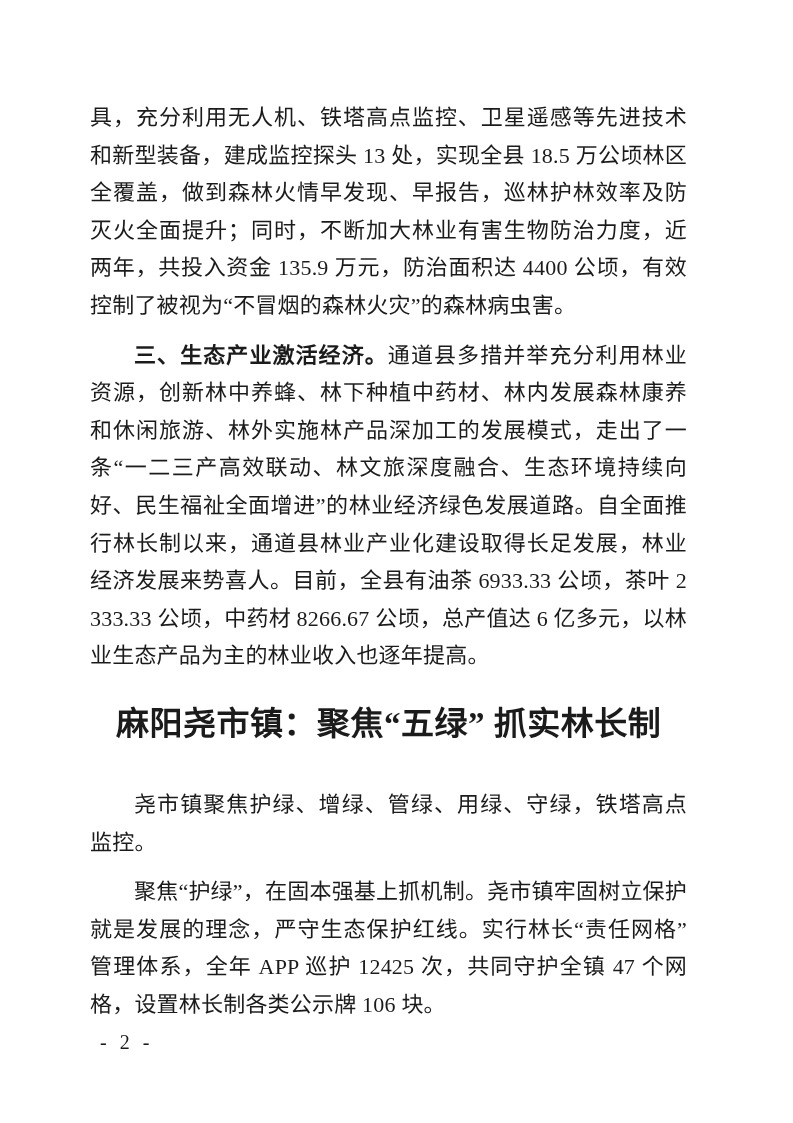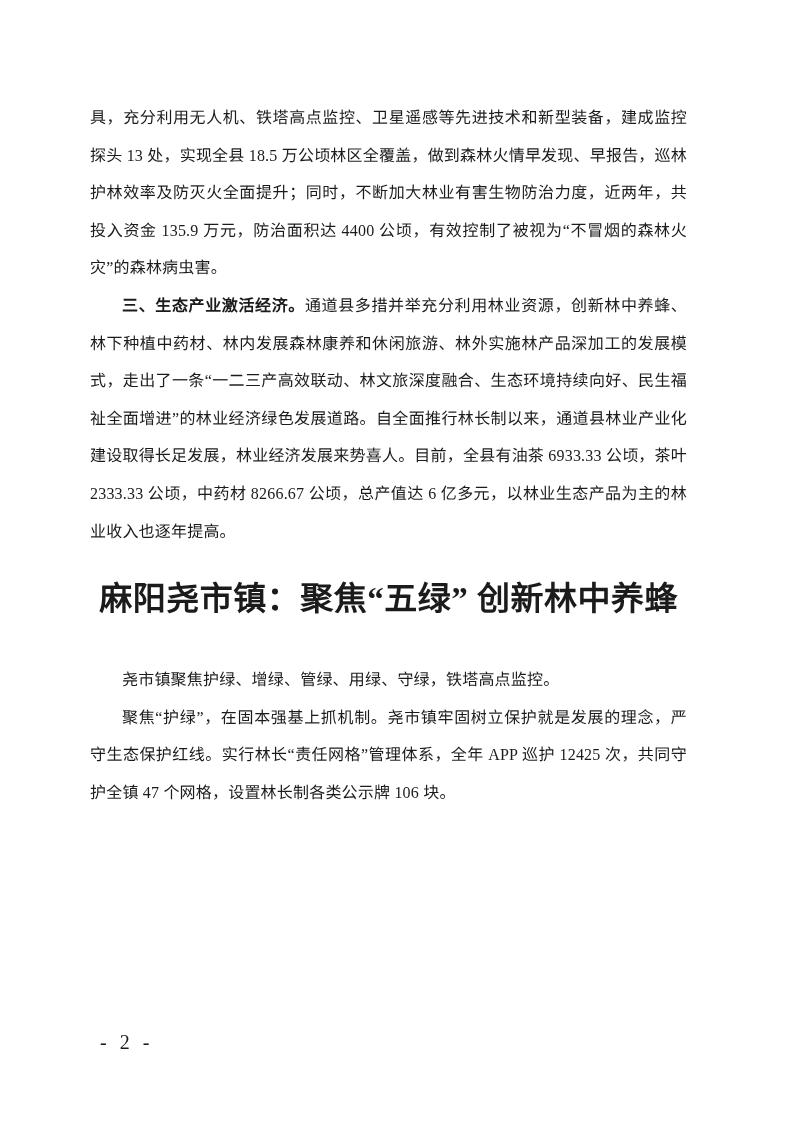--- a/index.html
+++ b/index.html
@@ -18,29 +18,29 @@
     inset: 0;
     background: #ffffff;
   }
   .content {
     position: absolute;
     left: 90px;
     top: 99px;
     width: 597px;
   }
   .para {
-    font-size: 16px;
+    font-size: 22px;
     line-height: 37.6px;
     text-align: justify;
     text-justify: inter-character;
     letter-spacing: 0.2px;
     word-break: break-all;
     margin: 0;
   }
-  .indent { text-indent: 2em; }
+  .indent { text-indent: 2em; margin-top: 12px; }
   .hei {
     font-family: "Liberation Sans", sans-serif;
     font-weight: 700;
   }
   .doc-title {
     font-size: 33px;
     font-weight: 700;
     line-height: 42px;
     text-align: center;
     margin: 28px 0 41px 0;
@@ -60,21 +60,21 @@
 <body>
 
 <div class="page">
 
   <div class="content">
 
     <p class="para">具，充分利用无人机、铁塔高点监控、卫星遥感等先进技术和新型装备，建成监控探头 13 处，实现全县 18.5 万公顷林区全覆盖，做到森林火情早发现、早报告，巡林护林效率及防灭火全面提升；同时，不断加大林业有害生物防治力度，近两年，共投入资金 135.9 万元，防治面积达 4400 公顷，有效控制了被视为“不冒烟的森林火灾”的森林病虫害。</p>
 
     <p class="para indent"><span class="hei">三、生态产业激活经济。</span><span>通道县多措并举充分利用林业资源，创新林中养蜂、林下种植中药材、林内发展森林康养和休闲旅游、林外实施林产品深加工的发展模式，走出了一条“一二三产高效联动、林文旅深度融合、生态环境持续向好、民生福祉全面增进”的林业经济绿色发展道路。自全面推行林长制以来，通道县林业产业化建设取得长足发展，林业经济发展来势喜人。目前，全县有油茶 6933.33 公顷，茶叶 2333.33 公顷，中药材 8266.67 公顷，总产值达 6 亿多元，以林业生态产品为主的林业收入也逐年提高。</span></p>
 
-    <h1 class="doc-title">麻阳尧市镇：聚焦“五绿” 创新林中养蜂</h1>
+    <h1 class="doc-title">麻阳尧市镇：聚焦“五绿” 抓实林长制</h1>
 
     <p class="para indent">尧市镇聚焦护绿、增绿、管绿、用绿、守绿，铁塔高点监控。</p>
 
     <p class="para indent">聚焦“护绿”，在固本强基上抓机制。尧市镇牢固树立保护就是发展的理念，严守生态保护红线。实行林长“责任网格”管理体系，全年 APP 巡护 12425 次，共同守护全镇 47 个网格，设置林长制各类公示牌 106 块。</p>
 
 
   </div>
 
   <div class="page-number">- 2 -</div>
 

